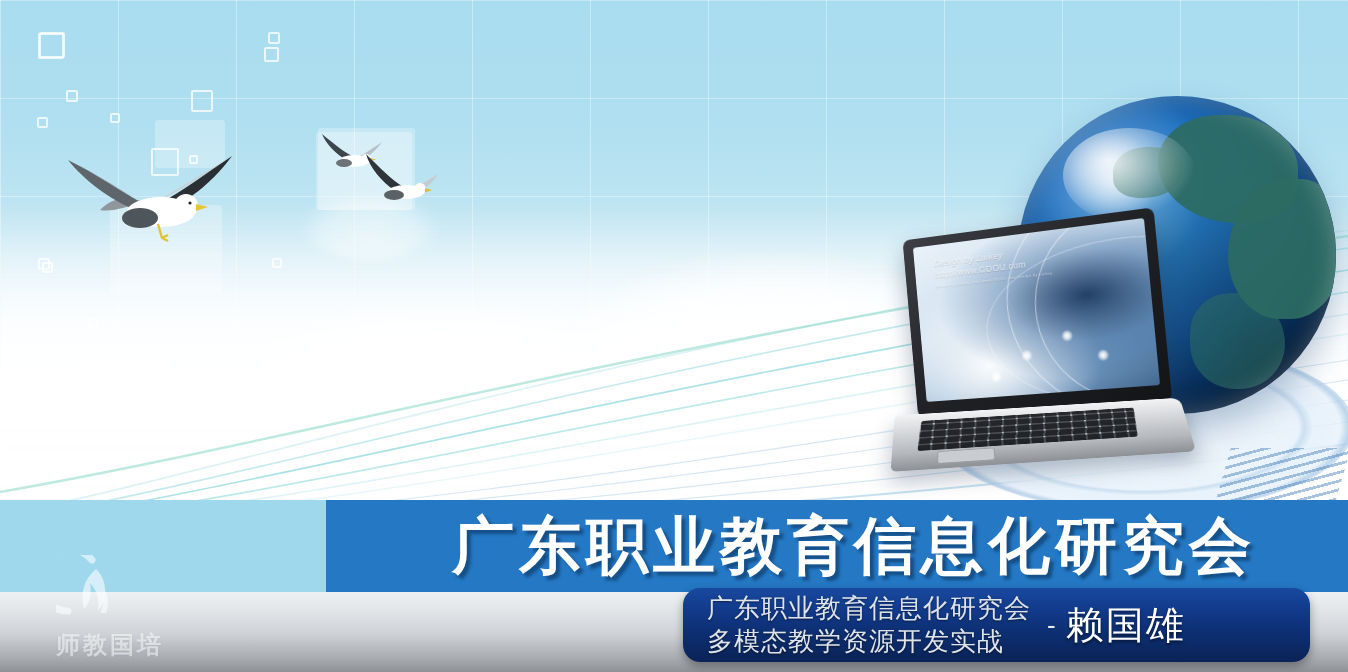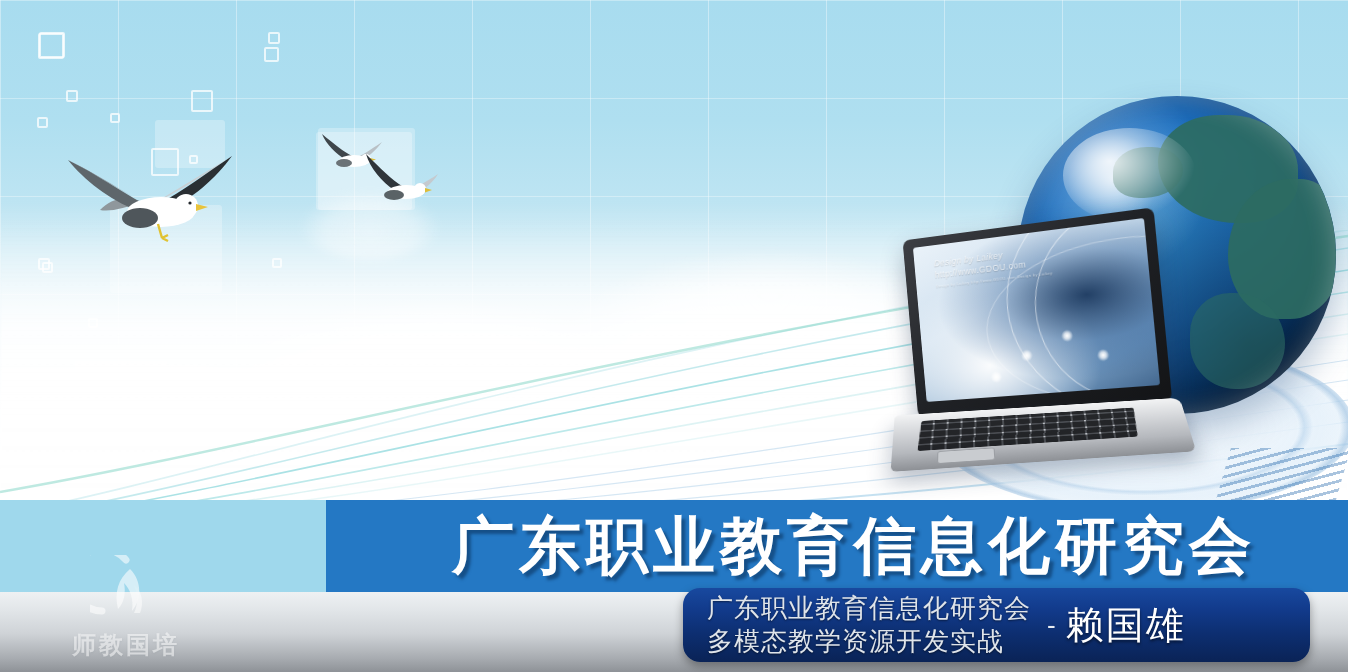--- a/index.html
+++ b/index.html
@@ -201,22 +201,22 @@
   }
   .credit .dash { color:#e8ecf1; font-size:26px; margin:0 10px 0 16px; }
   .credit .name {
     color:#ffffff; font-size:38px; letter-spacing:2px;
     text-shadow:0 2px 3px rgba(0,0,0,.55);
     white-space:nowrap;
   }
 
   
   .watermark {
-    position:absolute; left:46px; top:552px; width:160px; height:112px;
-    display:flex; flex-direction:column; align-items:center; justify-content:center;
+    position:absolute; left:56px; top:552px; width:160px; height:112px;
+    display:flex; flex-direction:column; justify-content:center;
     opacity:.62; pointer-events:none;
   }
   .watermark .wm-mark { width:72px; height:72px; }
   .watermark .wm-text {
     margin-top:2px; font-size:24px; font-weight:700; letter-spacing:3px;
     color:rgba(255,255,255,.82);
     text-shadow:0 1px 2px rgba(120,130,140,.25);
   }
 </style>
 </head>

